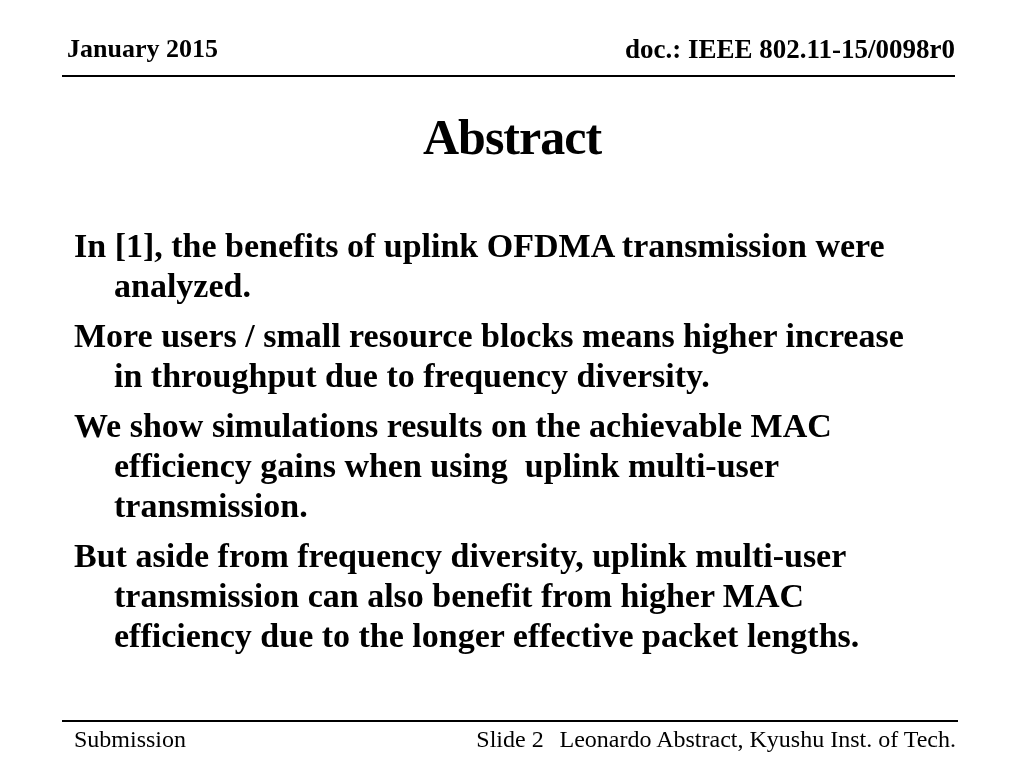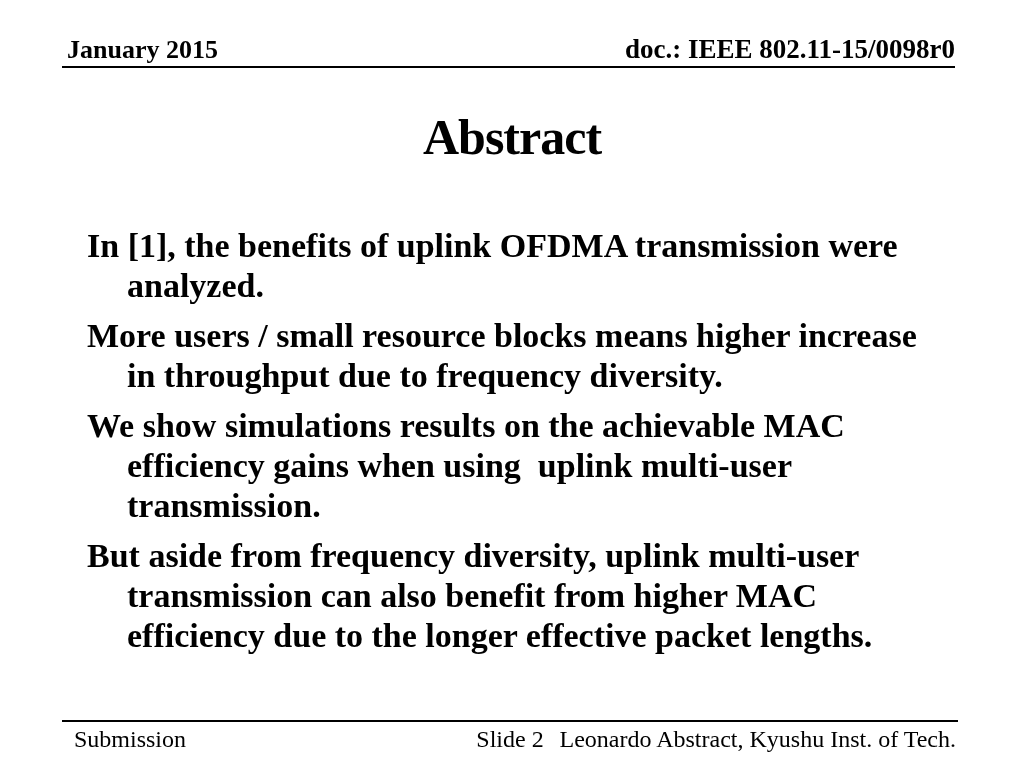--- a/index.html
+++ b/index.html
@@ -4,32 +4,32 @@
 <style>
   html,body{margin:0;padding:0;}
   body{background:#fff;}
   .slide{
     position:relative;width:1024px;height:768px;overflow:hidden;
     background:var(--bg,#ffffff);color:var(--text,#000000);
     font-family:"Liberation Serif","DejaVu Serif",serif;
   }
   .header{
     position:absolute;left:62px;top:34px;width:893px;
-    display:flex;justify-content:space-between;align-items:center;
-    border-bottom:2px solid var(--rule,#000);padding-bottom:2px;
+    display:flex;justify-content:space-between;align-items:flex-start;
+    border-bottom:2px solid var(--rule,#000);padding-bottom:11px;
     font-weight:bold;
   }
   .h-left{font-size:26px;line-height:1.12;padding-left:5px;}
   .h-right{font-size:27px;line-height:1.12;}
   .title{
     position:absolute;left:0;top:108px;width:100%;margin:0;
     text-align:center;font-size:50px;letter-spacing:-1px;font-weight:bold;
   }
   .body{
-    position:absolute;left:87px;top:226px;width:850px;
+    position:absolute;left:74px;top:226px;width:850px;
     font-size:34px;line-height:40px;font-weight:bold;
   }
   .body p{
     margin:0 0 10px 0;
     padding-left:40px;text-indent:-40px;   
     white-space:pre-wrap;
   }
   .footer{
     position:absolute;left:62px;top:720px;width:896px;
     border-top:2px solid var(--rule,#000);padding-top:4px;

